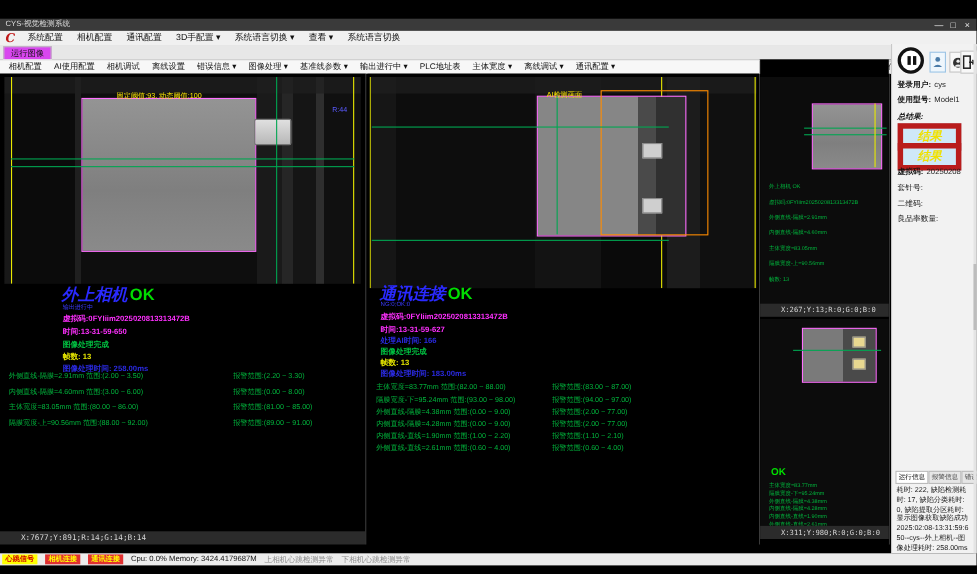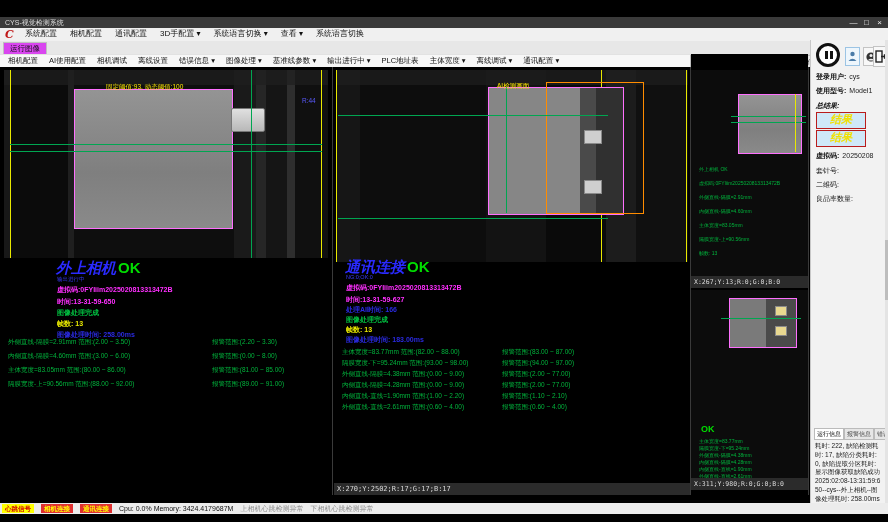--- a/index.html
+++ b/index.html
@@ -43,35 +43,35 @@
   .camtitle{position:absolute;font:italic bold 15px "DejaVu Serif",serif;color:#2a2aff;white-space:nowrap;}
   .camtitle .ok{color:#00dd00;font-family:"Liberation Sans",sans-serif;font-style:normal;margin-left:2px;}
   .l-sub{position:absolute;font-size:5.5px;color:#3a3aff;white-space:nowrap;}
   .l-mag{position:absolute;font-size:7px;color:#ff30ff;white-space:nowrap;font-weight:bold;}
   .l-grn{position:absolute;font-size:7px;color:#00c040;white-space:nowrap;font-weight:bold;}
   .l-yel{position:absolute;font-size:7px;color:#e8e800;white-space:nowrap;font-weight:bold;}
   .l-blu{position:absolute;font-size:7px;color:#2a2ae0;white-space:nowrap;font-weight:bold;}
   .mrow{position:absolute;left:0;width:100%;height:9px;}
   .mrow span{position:absolute;font-size:6.5px;color:#00b43c;white-space:nowrap;}
   .strip{position:absolute;height:12px;background:#2b2b2b;color:#d8d8d8;font-size:7px;line-height:12px;
-         font-family:"DejaVu Sans Mono",monospace;padding-left:3px;box-sizing:border-box;}
+         font-family:"DejaVu Sans Mono",monospace;padding-left:19px;box-sizing:border-box;}
   .vsep{position:absolute;top:67px;width:1px;height:428px;background:#3a3a3a;}
   
   .thumbline{position:absolute;font-size:5px;color:#00b43c;white-space:nowrap;}
   .thumb-ok{position:absolute;font-size:9px;font-weight:bold;color:#00dd00;}
   
   .rightpanel{position:absolute;left:810px;top:40px;width:78px;height:463px;background:#f2f2f2;border-left:1px solid #c8c8c8;}
   .pausebtn{position:absolute;left:5px;top:3px;width:24px;height:24px;border:3px solid #111;border-radius:50%;background:#fff;box-sizing:border-box;}
   .pausebtn i{position:absolute;top:5px;width:3px;height:8px;background:#111;}
   .sqbtn{position:absolute;top:7px;width:15px;height:19px;border:1px solid #9cc4e4;background:#eef6fc;box-sizing:border-box;display:flex;align-items:center;justify-content:center;}
   .sqbtn.plain{border:1px solid #c4c4c4;background:#f8f8f8;}
   .fld{position:absolute;left:5px;font-size:7px;color:#111;white-space:nowrap;}
   .fld b{font-weight:bold;}
   .fld .val{margin-left:3px;font-weight:normal;color:#222;}
-  .resultbox{position:absolute;left:5px;width:48px;height:15px;background:#cfe8f8;border:1px solid #b91c1c;
+  .resultbox{position:absolute;left:5px;width:48px;height:15px;background:#cfe8f8;border:5px solid #b91c1c;
              font:italic bold 11px "DejaVu Serif",serif;color:#f0e000;text-align:center;line-height:14px;}
   .logtabs{position:absolute;left:3px;top:388px;display:flex;}
   .logtabs span{font-size:6px;line-height:10px;padding:0 2px;border:1px solid #bbb;background:#e6e6e6;color:#444;white-space:nowrap;}
   .logtabs span.active{background:#fff;color:#000;}
   .logtext{position:absolute;left:4px;top:402px;width:68px;font-size:6.5px;line-height:1.35;color:#222;word-break:break-all;}
   .scrollbar{position:absolute;right:0;top:0;width:4px;height:463px;background:#e4e4e4;}
   .scrollthumb{position:absolute;right:0;top:200px;width:4px;height:60px;background:#bdbdbd;}
   
   .statusbar{position:absolute;left:0;top:503px;width:888px;height:11px;background:#ececec;display:flex;align-items:center;gap:7px;padding-left:2px;box-sizing:border-box;}
   .badge{font-size:6.5px;line-height:9px;padding:0 3px;font-weight:bold;}
@@ -161,20 +161,21 @@
       <span style="left:212px;">报警范围:(0.00 ~ 8.00)</span>
     </div>
     <div class="mrow" style="top:299px;">
       <span style="left:8px;">主体宽度=83.05mm 范围:(80.00 ~ 86.00)</span>
       <span style="left:212px;">报警范围:(81.00 ~ 85.00)</span>
     </div>
     <div class="mrow" style="top:313px;">
       <span style="left:8px;">隔膜宽度-上=90.56mm 范围:(88.00 ~ 92.00)</span>
       <span style="left:212px;">报警范围:(89.00 ~ 91.00)</span>
     </div>
+    <div class="strip" style="left:0;top:416px;width:332px;">X:7677;Y:891;R:14;G:14;B:14</div>
   </div>
 
   <div class="view" style="left:334px;top:67px;width:356px;height:428px;">
     <div class="imgarea img-mid" style="left:2px;top:3px;width:352px;height:192px;">
       <div class="topband"></div>
       <div class="yline" style="left:0;height:192px;"></div>
       <div class="yline" style="left:265px;height:192px;"></div>
       <div class="yline" style="left:350px;height:192px;"></div>
       <div class="pinkbox" style="left:152px;top:17px;width:134px;height:126px;"></div>
       <div class="orangebox" style="left:210px;top:12px;width:96px;height:130px;"></div>
@@ -212,21 +213,20 @@
       <span style="left:168px;">报警范围:(2.00 ~ 77.00)</span>
     </div>
     <div class="mrow" style="top:325px;">
       <span style="left:8px;">内侧直线-直线=1.90mm 范围:(1.00 ~ 2.20)</span>
       <span style="left:168px;">报警范围:(1.10 ~ 2.10)</span>
     </div>
     <div class="mrow" style="top:336px;">
       <span style="left:8px;">外侧直线-直线=2.61mm 范围:(0.60 ~ 4.00)</span>
       <span style="left:168px;">报警范围:(0.60 ~ 4.00)</span>
     </div>
-    <div class="strip" style="left:0;top:416px;width:356px;">X:270;Y:2502;R:17;G:17;B:17</div>
   </div>
 
   <div class="vsep" style="left:332px;"></div>
   <div class="vsep" style="left:690px;"></div>
   <div class="vsep" style="left:808px;"></div>
 
   <div class="view" style="left:691px;top:54px;width:117px;height:441px;">
 
     <div class="imgarea" style="left:0;top:16px;width:117px;height:206px;background:#0c0c0c;">
       <div class="product" style="left:47px;top:24px;width:62px;height:58px;"></div>

